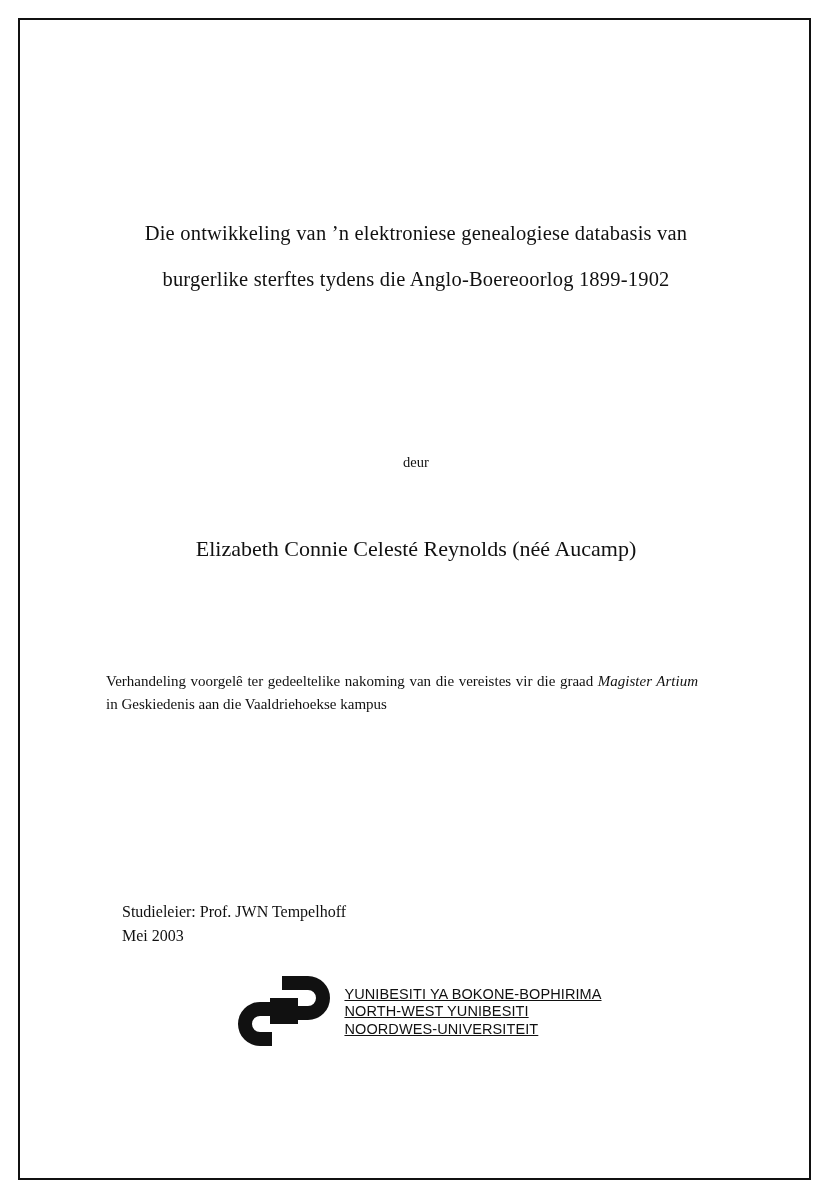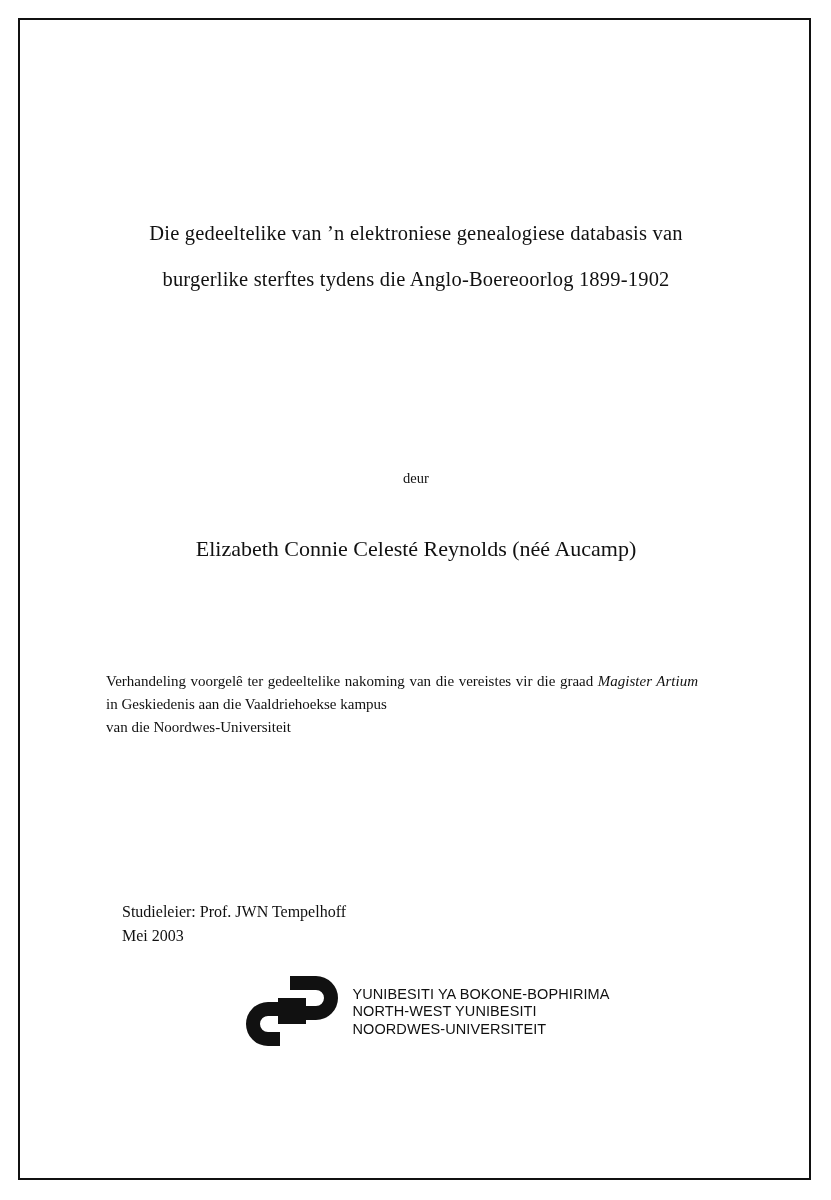--- a/index.html
+++ b/index.html
@@ -47,21 +47,20 @@
     white-space: nowrap;
   }
 
   .deur {
     position: absolute;
     top: 434px;
     left: 0;
     width: 620px;
     text-align: center;
     font-size: 14.5px;
-    margin-top: 16px;
   }
 
   .author {
     position: absolute;
     top: 516px;
     left: 0;
     width: 620px;
     text-align: center;
     font-size: 22px;
   }
@@ -87,25 +86,26 @@
     top: 880px;
     left: 16px;
     width: 620px;
     font-size: 16px;
     line-height: 24px;
   }
 
   .logo-wrap {
     position: absolute;
     top: 952px;
-    left: 8px;
+    left: 0;
     width: 620px;
     display: flex;
     align-items: center;
     justify-content: center;
+    text-decoration: underline;
   }
   .logo-mark {
     width: 108px;
     height: 78px;
     flex: 0 0 auto;
     margin-right: 6px;
   }
   .logo-text {
     font-family: "Liberation Sans", sans-serif;
     font-size: 14.5px;
@@ -119,31 +119,30 @@
     white-space: nowrap;
   }
 </style>
 </head>
 <body>
 
 <div class="page-frame">
   <div class="page-inner">
 
     <div class="title-block">
-      <span class="title-line">Die gedeeltelike van ’n elektroniese genealogiese databasis van</span>
+      <span class="title-line">Die ontwikkeling van ’n elektroniese genealogiese databasis van</span>
       <span class="title-line">burgerlike sterftes tydens die Anglo-Boereoorlog 1899-1902</span>
     </div>
 
     <div class="deur">deur</div>
 
     <div class="author">Elizabeth Connie Celesté Reynolds (néé Aucamp)</div>
 
     <div class="statement">
       <span>Verhandeling voorgelê ter gedeeltelike nakoming van die vereistes vir die graad </span><em>Magister Artium</em><span> in Geskiedenis aan die Vaaldriehoekse kampus</span>
-      <div class="last-line">van die Noordwes-Universiteit</div>
     </div>
 
     <div class="supervisor">
       <div>Studieleier: Prof. JWN Tempelhoff</div>
       <div>Mei 2003</div>
     </div>
 
     <div class="logo-wrap">
       <svg class="logo-mark" viewBox="0 0 108 78" aria-hidden="true">
         <g fill="#111111">

